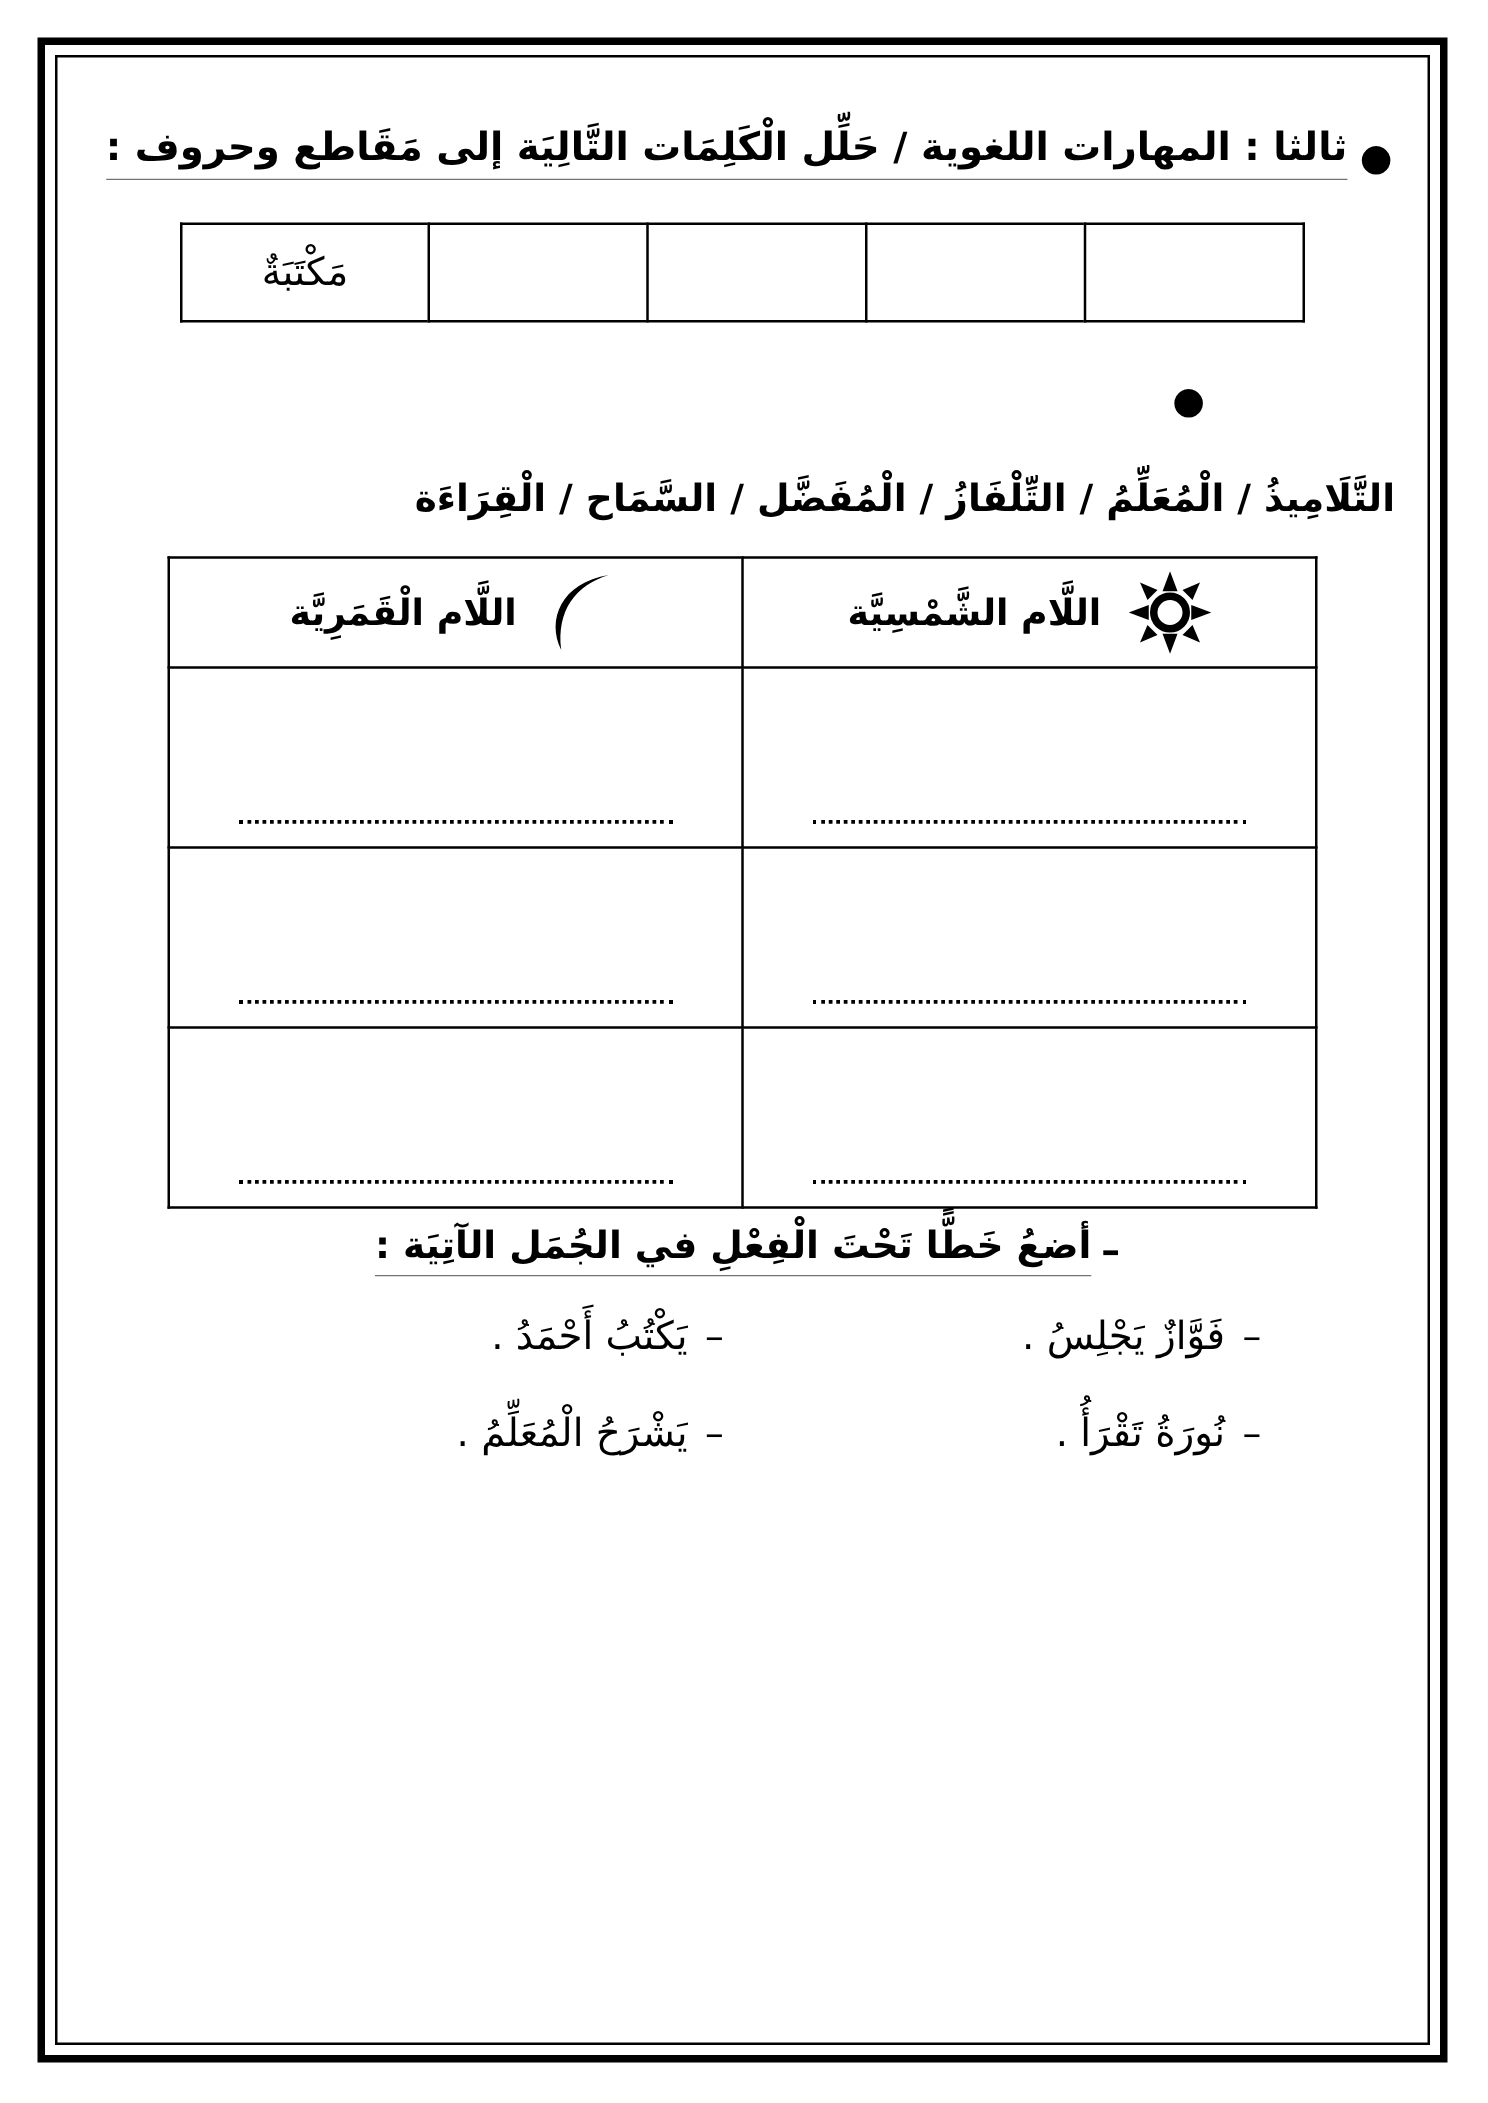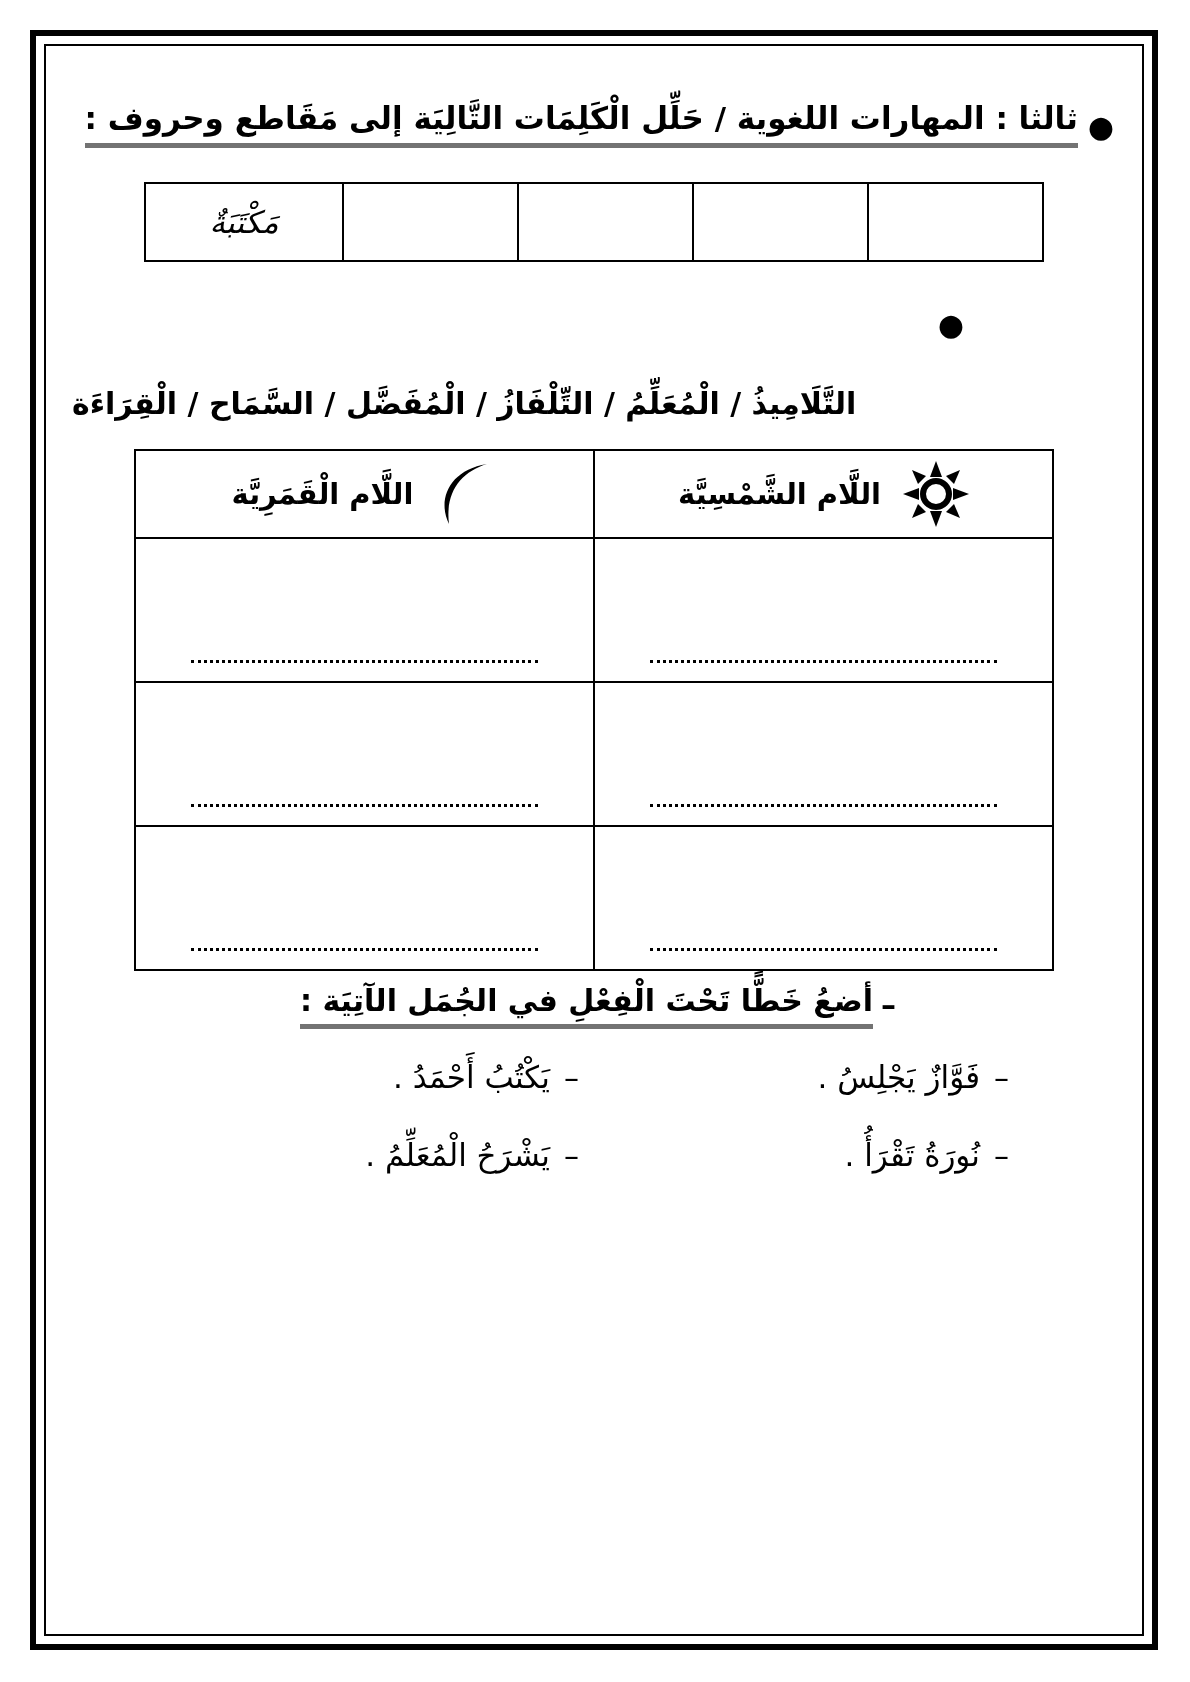--- a/index.html
+++ b/index.html
@@ -57,21 +57,21 @@
     line-height: 1;
     margin-right: 2px;
     margin-left: 10px;
     padding-top: 14px;
     flex: 0 0 auto;
   }
   .heading-text {
     font-weight: bold;
     font-size: 31px;
     line-height: 1.35;
-    border-bottom: 5px solid #737373;
+    border-bottom: 1px solid #737373;
     padding-bottom: 3px;
     display: inline-block;
     white-space: nowrap;
     letter-spacing: -0.5px;
   }
 
   .h1-wrap { margin-top: 42px; }
   .h2-wrap { margin-top: 34px; justify-content: flex-start; padding-right: 150px; }
   .h2-wrap .heading-text { border-bottom: none; font-size: 30px; }
   .h3-wrap { margin-top: 10px; padding-right: 220px; }
@@ -83,42 +83,41 @@
     margin-left: 8px;
     flex: 0 0 auto;
   }
 
   
   .table1 {
     border-collapse: collapse;
     width: 900px;
     margin: 34px auto 0 auto;
     table-layout: fixed;
-    font-style: italic;
   }
   .table1 td {
     border: 2px solid #000;
     height: 76px;
     text-align: center;
     vertical-align: middle;
     font-size: 30px;
     padding: 0 8px;
   }
   .table1 td.word-cell {
     width: 180px;
     font-size: 31px;
   }
   .table1 td.shaded {
     background: #d9d9d9;
   }
 
   
   .word-bank {
     margin-top: 46px;
-    text-align: left;
+    text-align: right;
     font-size: 30px;
     font-weight: bold;
     letter-spacing: 0px;
     white-space: nowrap;
   }
 
   
   .table2 {
     border-collapse: collapse;
     width: 920px;

